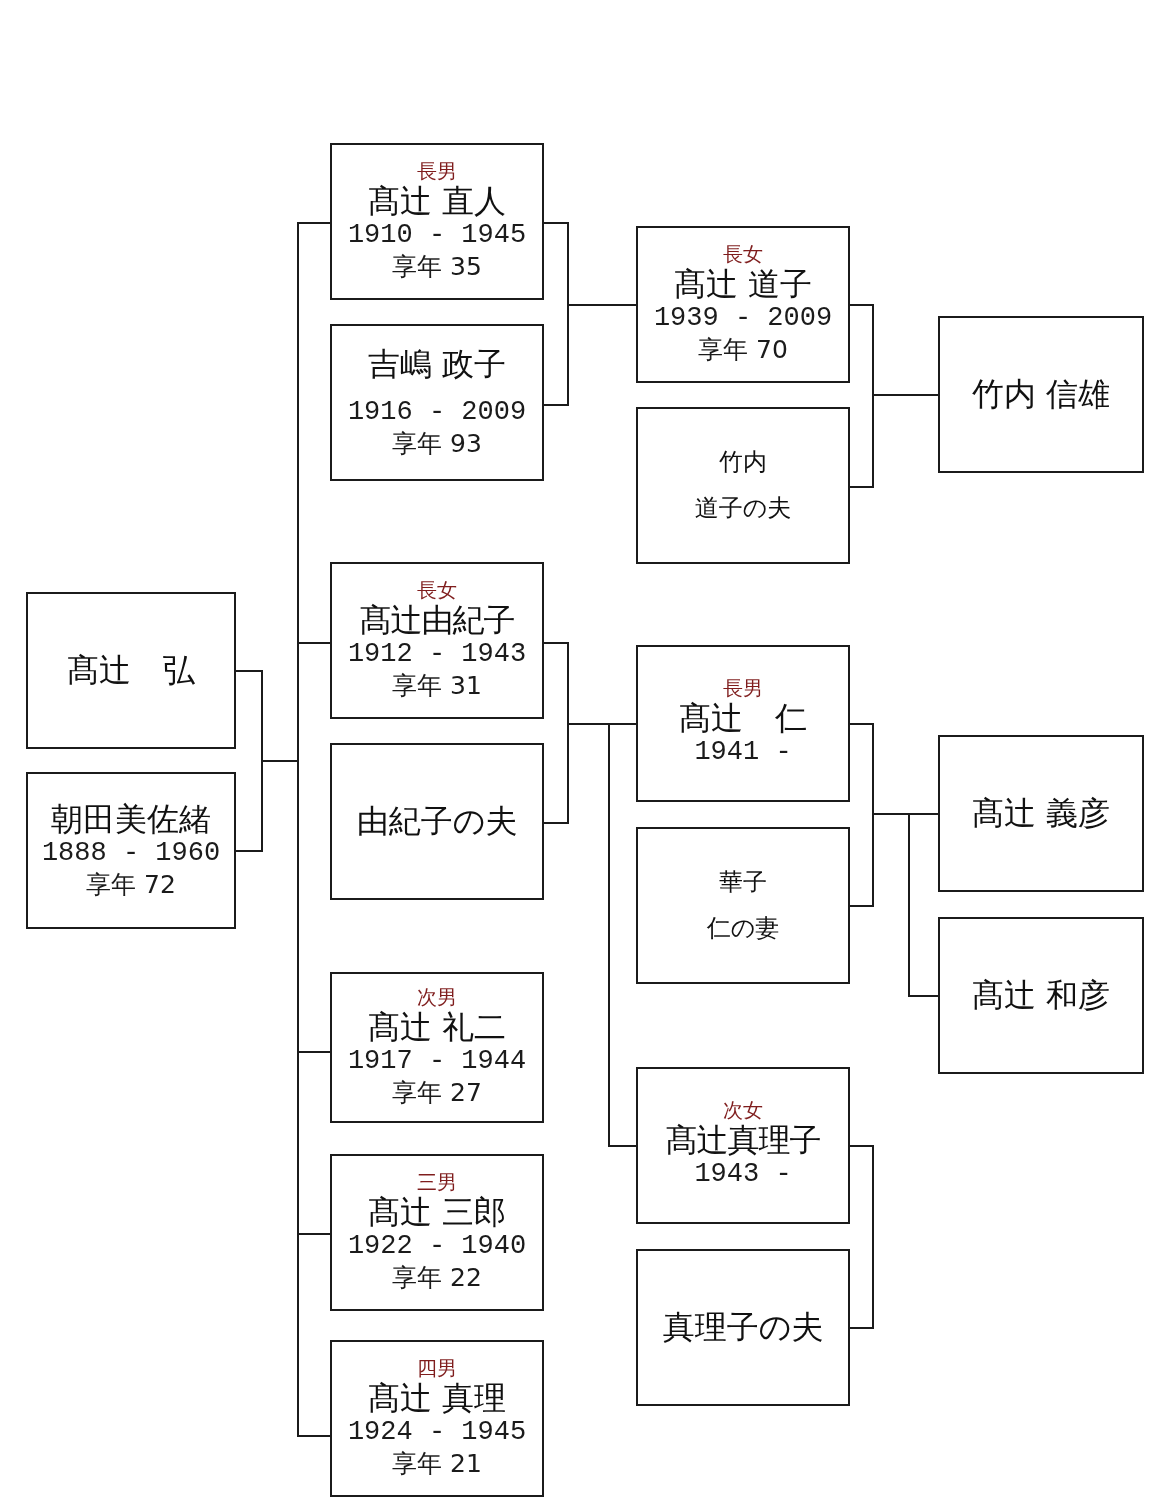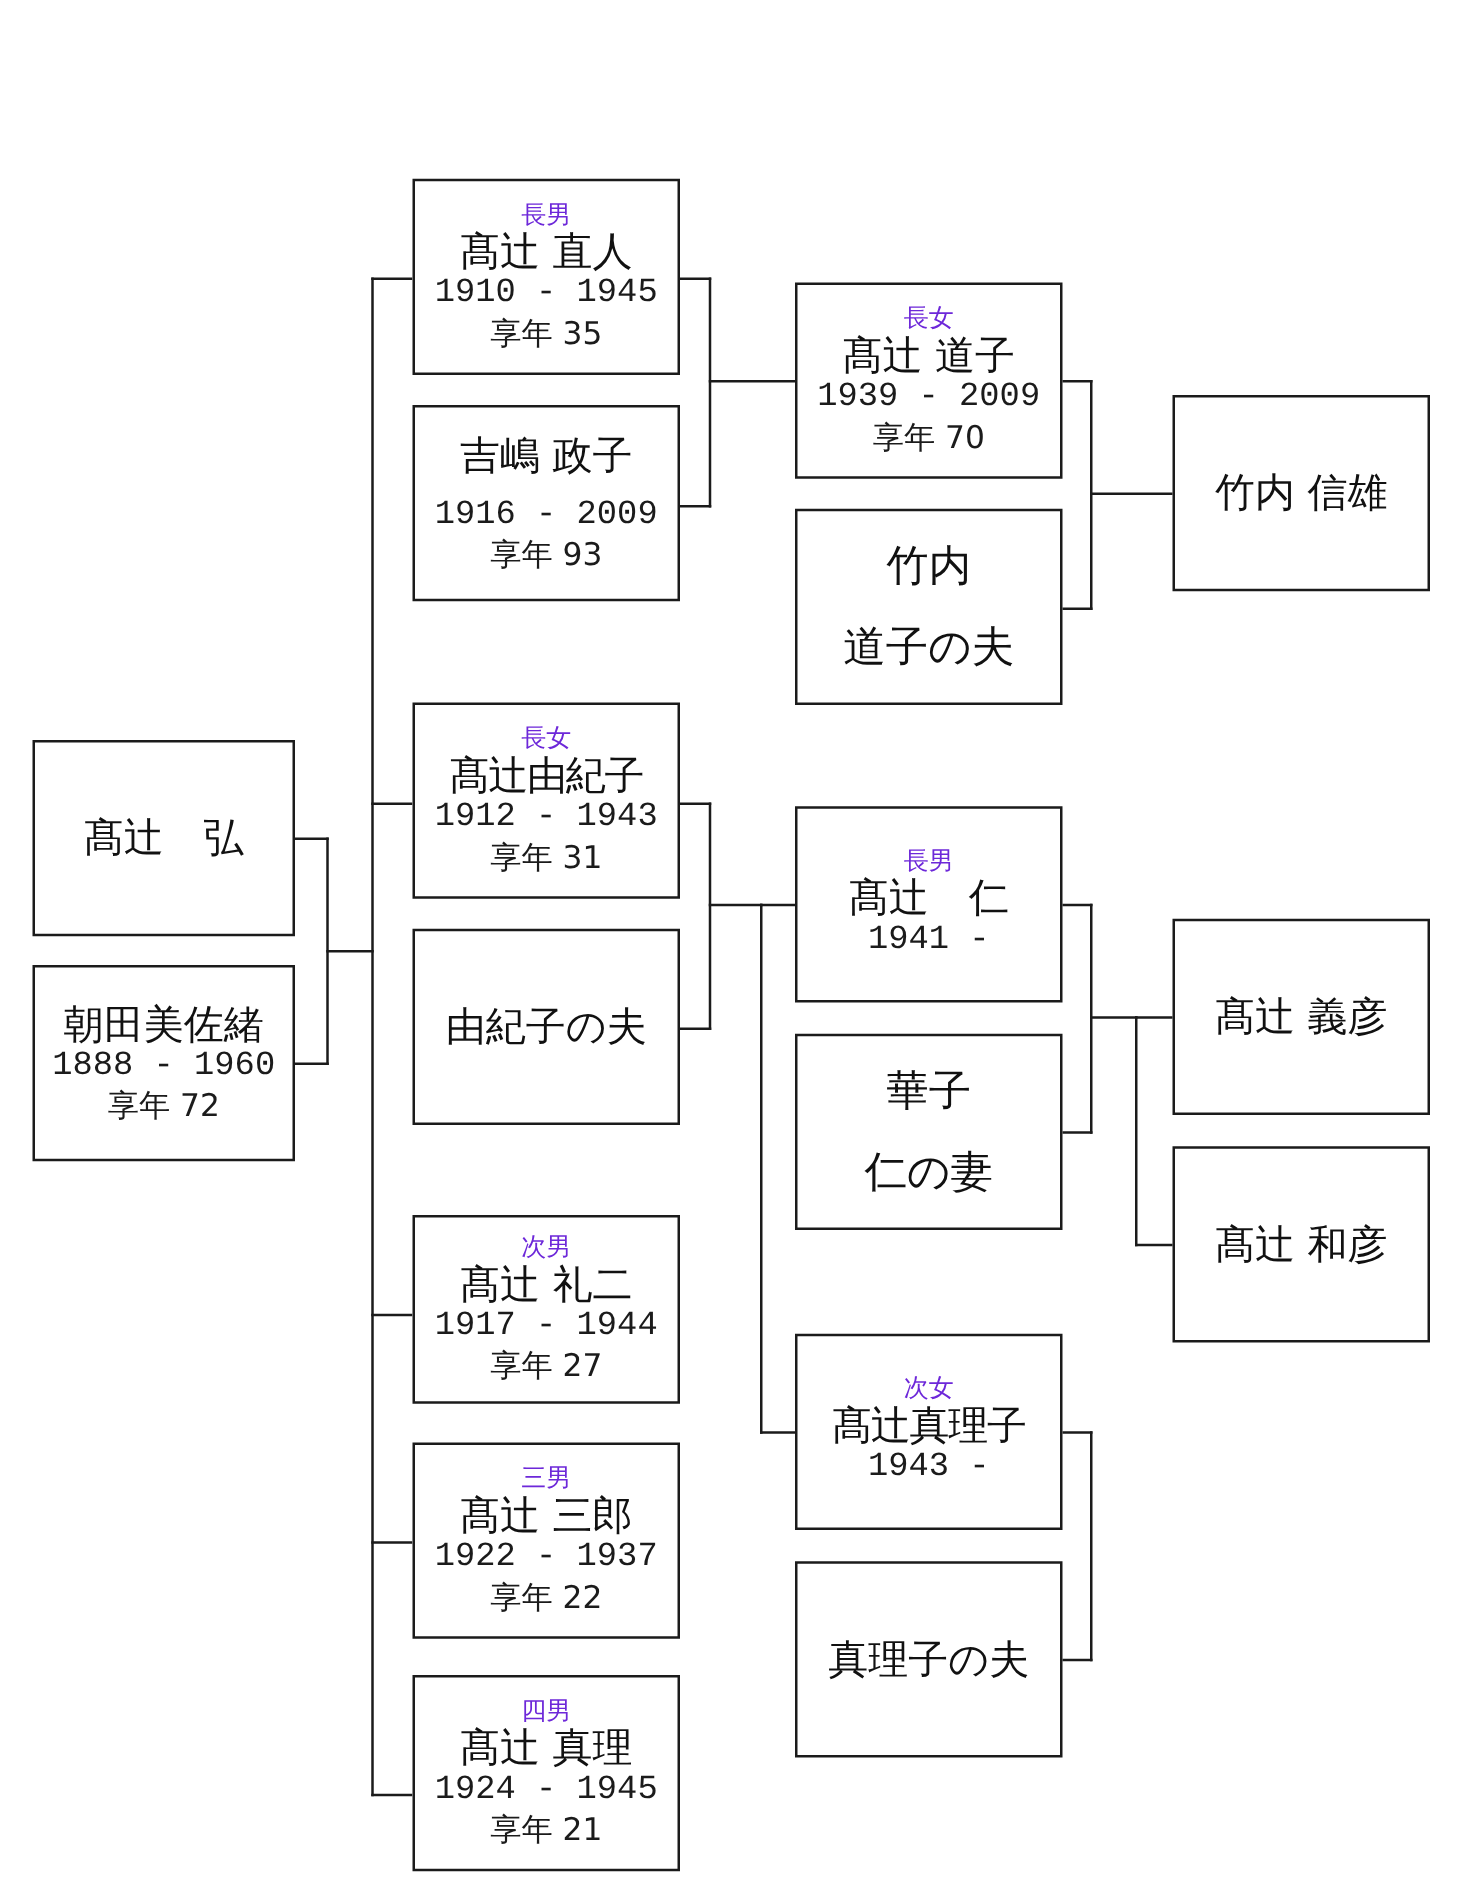--- a/index.html
+++ b/index.html
@@ -35,21 +35,21 @@
     flex-direction:column;
     align-items:center;
     justify-content:center;
     text-align:center;
     z-index:3;
     padding:2px 4px;
   }
   .rank{
     font-size:20px;
     line-height:1.08;
-    color:#6d28d9;
+    color:#7f1d1d;
     white-space:nowrap;
   }
   .nm{
     font-size:32px;
     line-height:1.16;
     color:#111111;
     white-space:nowrap;
     letter-spacing:0px;
   }
   .nm.tight{letter-spacing:-1px;}
@@ -60,21 +60,21 @@
     white-space:nowrap;
     font-family:Liberation Mono, monospace;
   }
   .age{
     font-size:25px;
     line-height:1.18;
     color:#1b1b1b;
     white-space:nowrap;
   }
   .rel{
-    font-size:34px;
+    font-size:24px;
     line-height:1.9;
     color:#111111;
     white-space:nowrap;
   }
   
   .ln{
     position:absolute;
     background:#1b1b1b;
     z-index:1;
   }
@@ -168,21 +168,21 @@
   <div class="node" style="left:330px; top:972px; width:214px; height:151px;">
     <div class="rank">次男</div>
     <div class="nm">髙辻 礼二</div>
     <div class="yr">1917 - 1944</div>
     <div class="age">享年 27</div>
   </div>
 
   <div class="node" style="left:330px; top:1154px; width:214px; height:157px;">
     <div class="rank">三男</div>
     <div class="nm">髙辻 三郎</div>
-    <div class="yr">1922 - 1937</div>
+    <div class="yr">1922 - 1940</div>
     <div class="age">享年 22</div>
   </div>
 
   <div class="node" style="left:330px; top:1340px; width:214px; height:157px;">
     <div class="rank">四男</div>
     <div class="nm">髙辻 真理</div>
     <div class="yr">1924 - 1945</div>
     <div class="age">享年 21</div>
   </div>
 

